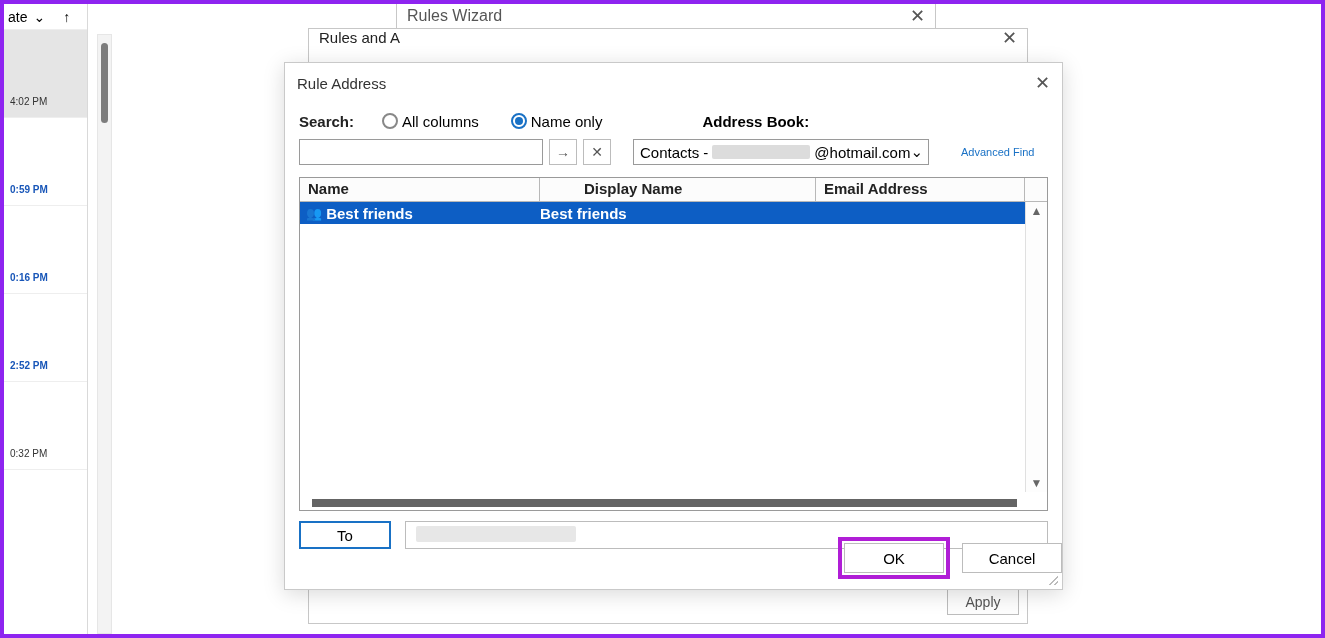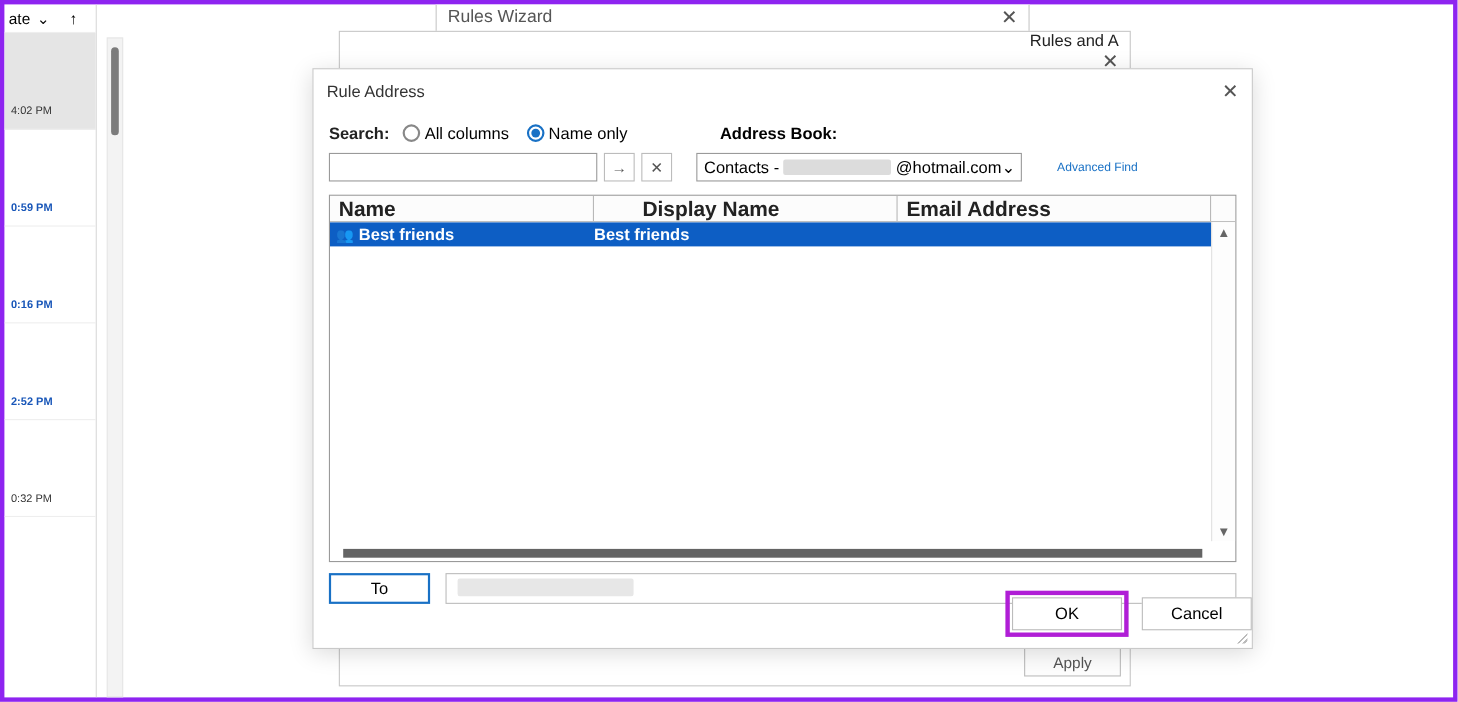--- a/index.html
+++ b/index.html
@@ -89,55 +89,55 @@
   
   .alerts-window {
     position: absolute;
     left: 304px; top: 24px;
     width: 720px; height: 596px;
     background: #fff;
     border: 1px solid #c7c7c7;
   }
   .alerts-title {
     height: 36px;
-    display:flex; align-items:flex-end; justify-content:space-between;
+    display:flex; align-items:flex-start; justify-content:space-between;
     padding: 0 10px;
-    font-size: 15px; color:#222;flex-direction:column;
+    font-size: 15px; color:#222;
   }
   .alerts-apply {
     position: absolute;
     right: 8px; bottom: 8px;
-    width: 88px; height: 26px;
+    width: 72px; height: 26px;
     border: 1px solid #bcbcbc;
     background: #fdfdfd;
     display:flex;align-items:center;justify-content:center;
     font-size: 14px; color:#555;
   }
 
   
   .rule-window {
     position: absolute;
     left: 280px; top: 58px;
-    width: 855px; height: 528px;
+    width: 779px; height: 528px;
     background: #fff;
     border: 1px solid #c9c9c9;
     box-shadow: 0 4px 20px rgba(0,0,0,.15);
   }
   .rule-title {
     height: 40px;
     display:flex; align-items:center; justify-content:space-between;
     padding: 0 12px;
     font-size: 15px; color:#333;
   }
   .close-x {
     font-size: 18px; color:#555; line-height:1;
   }
   .rule-body { padding: 6px 14px 10px 14px; font-size: 15px; }
 
-  .search-row { display:flex; align-items:center; gap:6px; height: 24px; }
+  .search-row { display:flex; align-items:center; gap:22px; height: 24px; }
   .search-row .lbl { font-weight:600; color:#222; margin-right:6px; }
   .radio { display:inline-flex; align-items:center; gap:4px; margin-right:10px; }
   .radio .dot {
     width:16px;height:16px;border:2px solid #888;border-radius:50%;
     display:flex;align-items:center;justify-content:center;
   }
   .radio.checked .dot { border-color:#1971c5; }
   .radio.checked .dot::after {
     content:""; width:8px;height:8px;background:#1971c5;border-radius:50%;
   }
@@ -174,21 +174,21 @@
     height: 334px;
     position: relative;
     overflow: hidden;
   }
   .grid-header {
     display:flex; height:24px; background:#fcfcfc;
     border-bottom:1px solid #b8b8b8;
   }
   .gh {
     border-right:1px solid #b8b8b8;
-    padding: 2px 8px; font-size:19px; font-weight:600; color:#222;
+    padding: 2px 8px; font-size:15px; font-weight:600; color:#222;
   }
   .gh.c1 { width: 240px; }
   .gh.c2 { width: 240px; margin-left: 36px; }
   .gh.c3 { flex: 1; }
   .gh.c4 { width: 22px; border-right:none; }
 
   .grid-body { position:absolute; top:24px; left:0; right:22px; bottom:18px; overflow:hidden; }
   .grid-row.selected { background:#0d5ec4; color:#fff; font-weight:600; }
   .grid-row { display:flex; height:22px; align-items:center; font-size:15px; }
   .gc1 { width:240px; padding-left:6px; display:flex; align-items:center; gap:4px; }

